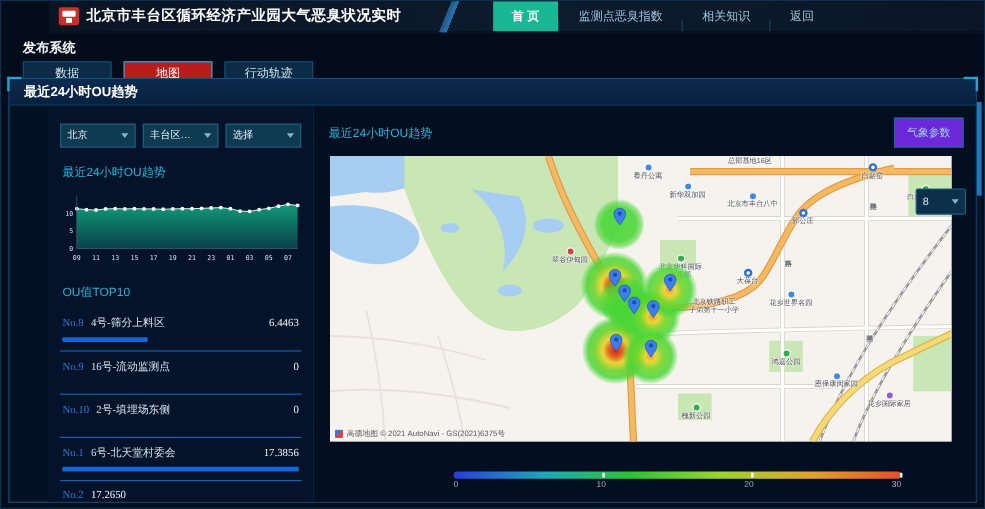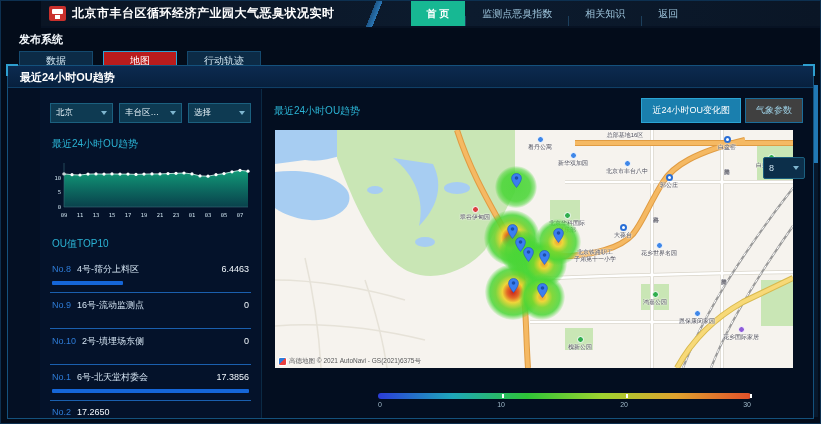--- a/index.html
+++ b/index.html
@@ -35,32 +35,32 @@
   .panel-body { position:absolute; top:23px; left:0; right:0; bottom:0;margin-left:32px; }
   
   .left-col { position:absolute; left:0; top:0; bottom:0; width:222px; padding:14px 10px 0 10px; border-right:1px solid #0b2a44; background:#04122a; }
   .selects-row { display:flex; gap:6px; }
   .sel { flex:1; height:20px; background:#0e3a52; border:1px solid #1b607f; display:flex; align-items:center; padding:0 5px; font-size:8.5px; color:#e8f4fa; cursor:pointer; min-width:0; }
   .sel .sel-val { flex:1; overflow:hidden; white-space:nowrap; text-overflow:ellipsis; }
   .caret { width:0; height:0; border-left:3px solid transparent; border-right:3px solid transparent; border-top:4px solid #7fb6cf; flex:0 0 auto; margin-left:3px; }
   .sec-title { font-size:10px; color:#2bb3d4; margin:14px 0 6px 2px; }
   .chart-box { width:202px; height:66px; }
   .rank-list { margin-top:4px; }
-  .rank-item { padding:6px 2px 7px 2px; border-bottom:1px solid #1a5fae; }
+  .rank-item { padding:6px 2px 7px 2px; border-bottom:1px solid #1a5fae;font-family:Liberation Serif, serif; }
   .rank-line { display:flex; align-items:baseline; font-size:9px; }
   .rank-no { color:#2e7bd6; margin-right:6px; flex:0 0 auto; }
   .rank-name { color:#d4e4f2; flex:1; white-space:nowrap; overflow:hidden; }
   .rank-val { color:#f2f8fd; flex:0 0 auto; }
   .rank-bar { height:4px; margin-top:5px; }
   .rank-bar-fill { height:4px; background:#1566d8; border-radius:1px; }
   
   .right-col { position:absolute; left:222px; right:0; top:0; bottom:0; background:#030e20; }
   .map-header { display:flex; align-items:center; padding:9px 10px 7px 12px; }
   .map-title { flex:1; font-size:10px; color:#2bb3d4; }
-  .map-btn { font-size:9px; padding:5px 10px; border:1px solid #1b6d9a; color:#9fd3e8; background:#404040; cursor:pointer; margin-left:4px; white-space:nowrap; }
+  .map-btn { font-size:9px; padding:5px 10px; border:1px solid #1b6d9a; color:#9fd3e8; background:#6d28d9; cursor:pointer; margin-left:4px; white-space:nowrap; }
   .map-btn.active { background:#1a7fae; color:#fff; border-color:#2aa4d4; }
   
   .map { position:relative; margin-left:13px; width:518px; height:238px; overflow:hidden; background:#f6f3ee; }
   .map-base { position:absolute; left:0; top:0; }
   .layer { position:absolute; left:0; top:0; width:100%; height:100%; }
   .map-label { position:absolute; transform:translateX(-50%); text-align:center; font-size:6px; line-height:1.15; color:#4a4a55; text-shadow:0 0 2px #fff,0 0 2px #fff,0 0 1px #fff; white-space:nowrap; }
   .map-label.vertical { writing-mode:vertical-rl; transform:none; color:#6b6b75; }
   .mi { width:7px; height:7px; border-radius:50%; margin:0 auto 1px auto; }
   .mi.metro { background:#fff; border:2px solid #2a6fd6; }
   .mi.bus,.mi.poi-blue { background:#3f87e8; border:1px solid #fff; }
@@ -237,21 +237,20 @@
               <span class="rank-val">17.2650</span>
             </div>
           </div>
         </div>
     </aside>
 
     <section class="right-col">
       <div class="map-header">
         <div class="map-title">最近24小时OU趋势</div>
         <div id="map-btns" style="display:flex">
-            <div class="map-btn active">近24小时OU变化图</div>
             <div class="map-btn">气象参数</div>
           </div>
       </div>
 
       <div class="map">
 
         <svg class="map-base" width="518" height="238" viewBox="0 0 518 238">
           <rect width="518" height="238" fill="#f6f3ee"></rect>
 
           <path d="M0,0 H160 C150,18 120,24 95,22 C70,20 55,34 30,30 L0,34 Z" fill="#a7cdf2"></path>

